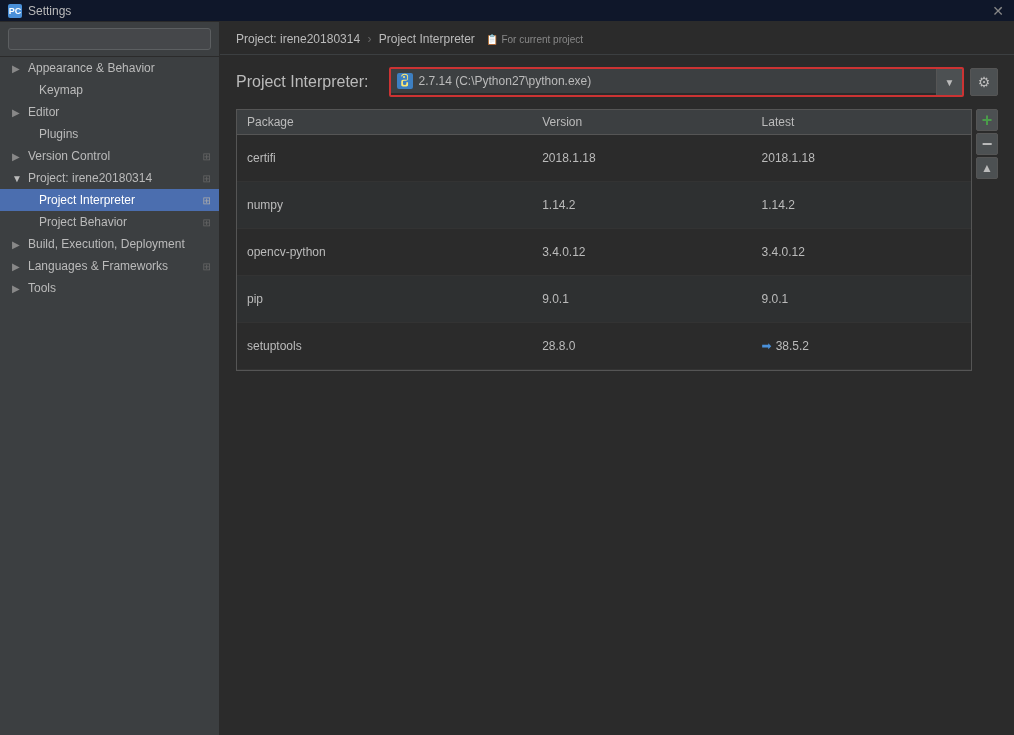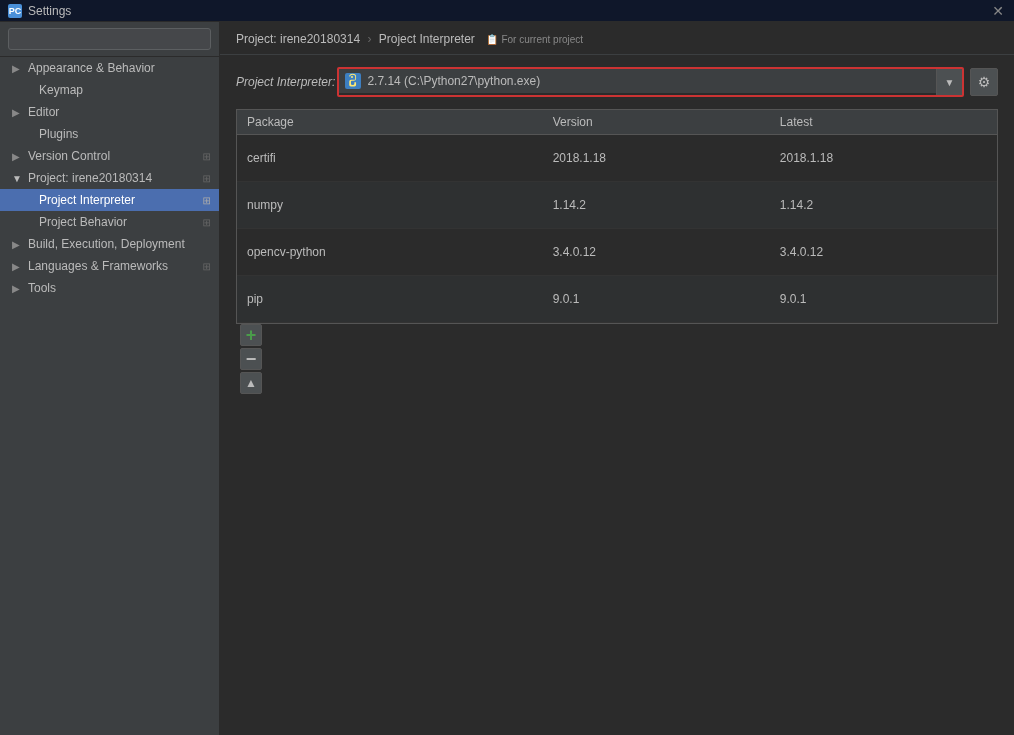--- a/index.html
+++ b/index.html
@@ -136,24 +136,23 @@
     }
 
     
     .interpreter-row {
       display: flex;
       align-items: center;
       margin-bottom: 12px;
     }
     .interpreter-label {
       color: #bbbbbb;
-      font-size: 12px;
+      font-size: 16px;
       white-space: nowrap;
-      margin-right: 2px;
-      font-style: italic;
+      margin-right: 20px;
     }
     .interpreter-select-wrapper {
       flex: 1;
       position: relative;
       border: 2px solid #cc3333;
       border-radius: 2px;
     }
     .interpreter-select-inner {
       display: flex;
       align-items: center;
@@ -219,21 +218,20 @@
       font-size: 12px;
       border-bottom: 1px solid #333;
     }
     .package-table tr:nth-child(even) td {
       background: #2e3031;
     }
 
     .table-wrapper {
       position: relative;
       display: flex;
-      flex-direction: column;
     }
     .table-container {
       flex: 1;
       border: 1px solid #555;
     }
     .table-side-buttons {
       display: flex;
       flex-direction: column;
       margin-left: 4px;
       gap: 2px;
@@ -385,20 +383,25 @@
                 <tr>
                   <td>opencv-python</td>
                   <td>3.4.0.12</td>
                   <td>3.4.0.12</td>
                 </tr>
                 <tr>
                   <td>pip</td>
                   <td>9.0.1</td>
                   <td>9.0.1</td>
                 </tr>
+                <tr>
+                  <td>setuptools</td>
+                  <td>28.8.0</td>
+                  <td><span style="color:#4a90d9; margin-right:4px;">➡</span>38.5.2</td>
+                </tr>
               </tbody>
           </table>
         </div>
         <div class="table-side-buttons">
           <div class="side-btn" style="color:#4a9c4a; font-size:18px; font-weight:bold;">+</div>
           <div class="side-btn" style="font-size:18px; font-weight:bold;">−</div>
           <div class="side-btn" style="font-size:12px;">▲</div>
         </div>
       </div>
 

